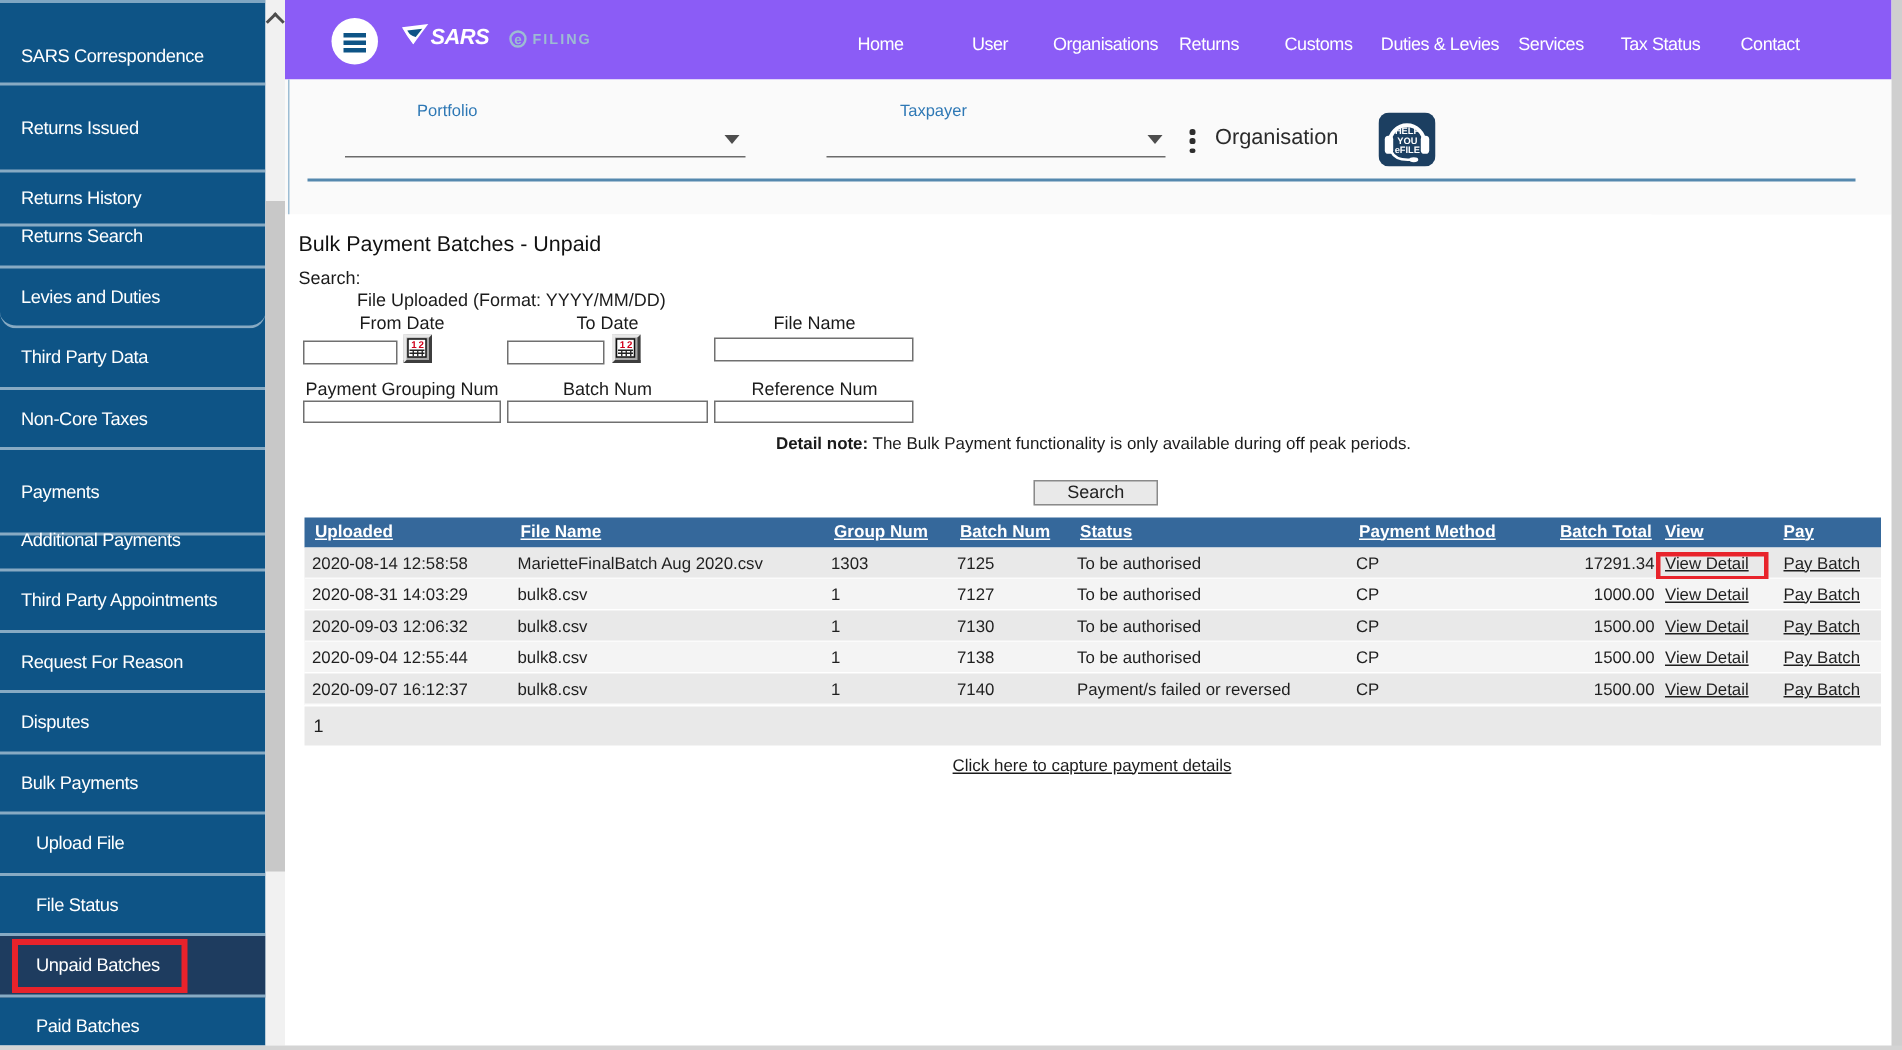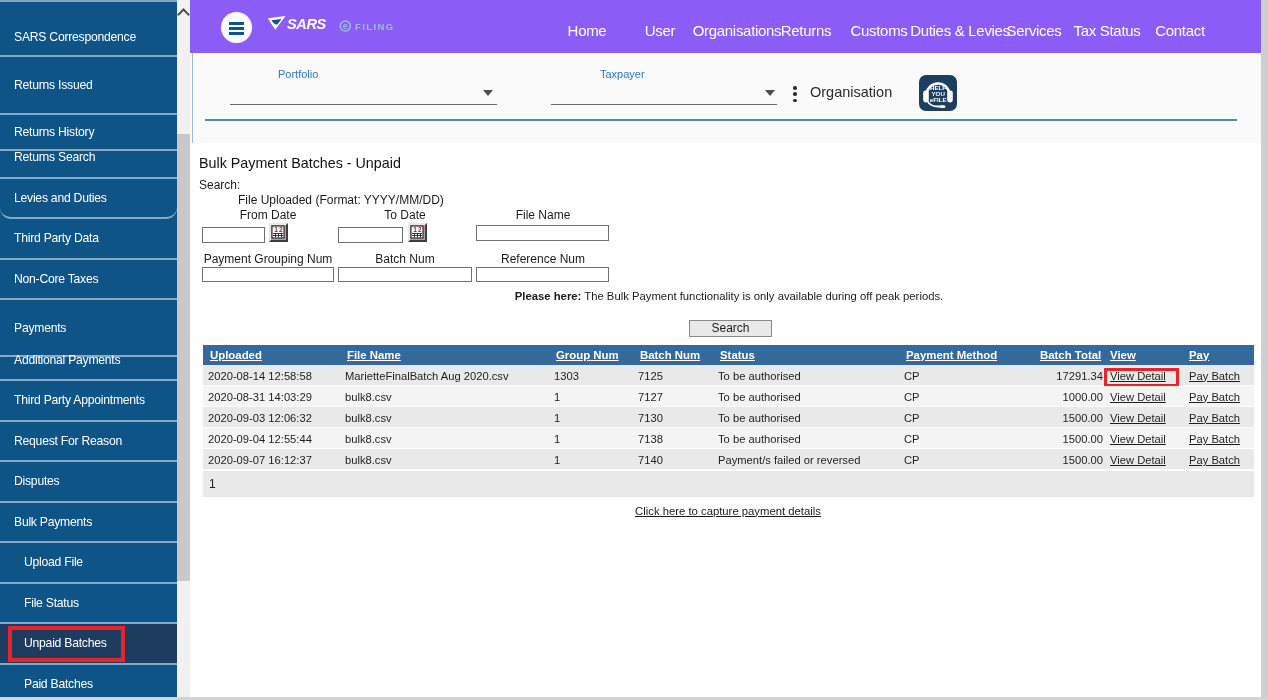--- a/index.html
+++ b/index.html
@@ -20,21 +20,21 @@
 #sb-arrow:before { content:""; position:absolute; left:0; top:3px; width:7px; height:7px;
   border-left:2px solid #4d4d4d; border-top:2px solid #4d4d4d; transform:rotate(45deg); }
 #selbox { position:absolute; left:8px; top:626px; width:117px; height:36px;
   border:4px solid #E8232B; }
 
 
 #header { position:absolute; left:190px; top:0; width:1071px; height:53px; background:#8b5cf6; }
 #burger { position:absolute; left:31px; top:12px; width:31px; height:31px;
   border-radius:50%; background:#fff; }
 .bline { position:absolute; left:8px; width:15px; height:3px; background:#0E5486; }
-.nav { position:absolute; top:21.5px; color:#fff; font-size:15px; letter-spacing:-0.3px;
+.nav { position:absolute; top:21.5px; color:#fff; font-size:12px; letter-spacing:-0.3px;
   transform:translateX(-50%); white-space:nowrap; }
 
 
 #pband { position:absolute; left:190px; top:53px; width:1071px; height:90px; background:#FAFAFA; }
 #pband .lborder { position:absolute; left:2px; top:0; width:1px; height:90px; background:#9DBDD4; }
 .plabel { position:absolute; top:15px; color:#2E78B5; font-size:11px;padding-left:48px; }
 .punder { position:absolute; top:51px; height:1px; background:#6b6b6b; }
 .caret { position:absolute; width:0; height:0; border-left:5.5px solid transparent;
   border-right:5.5px solid transparent; border-top:6.5px solid #4d4d4d; }
 #dots { position:absolute; left:603px; top:33px; }
@@ -210,21 +210,21 @@
       <text x="3.2" y="7" font-size="6.5" font-weight="bold" fill="#d0021b" font-family="Liberation Sans">1</text>
       <text x="8" y="7" font-size="6.5" font-weight="bold" fill="#d0021b" font-family="Liberation Sans">2</text>
       <path d="M2 8.5 h10 M2 10.5 h10 M4.5 8 v4.5 M7.5 8 v4.5 M10.5 8 v4.5" stroke="#222" stroke-width="0.9" fill="none"></path>
     </svg></div>
     <div class="abs lbl" style="left:78px; top:109px; transform:translateX(-50%)">Payment Grouping Num</div>
     <div class="abs lbl" style="left:215px; top:109px; transform:translateX(-50%)">Batch Num</div>
     <div class="abs lbl" style="left:353px; top:109px; transform:translateX(-50%)">Reference Num</div>
     <div class="inp" style="left:12px; top:124px; width:132px; height:15px"></div>
     <div class="inp" style="left:148px; top:124px; width:134px; height:15px"></div>
     <div class="inp" style="left:286px; top:124px; width:133px; height:15px"></div>
-    <div class="abs" style="left:539px; top:147px; transform:translateX(-50%); font-size:11.3px; color:#1b1b1b"><b>Please here:</b> The Bulk Payment functionality is only available during off peak periods.</div>
+    <div class="abs" style="left:539px; top:147px; transform:translateX(-50%); font-size:11.3px; color:#1b1b1b"><b>Detail note:</b> The Bulk Payment functionality is only available during off peak periods.</div>
     <div id="searchbtn">Search</div>
 
     <div id="thead">
       <div class="hc" style="left:7px">Uploaded</div>
       <div class="hc" style="left:144px">File Name</div>
       <div class="hc" style="left:353px">Group Num</div>
       <div class="hc" style="left:437px">Batch Num</div>
       <div class="hc" style="left:517px">Status</div>
       <div class="hc" style="left:703px">Payment Method</div>
       <div class="hc" style="left:837px; width:60px; text-align:right">Batch Total</div>

